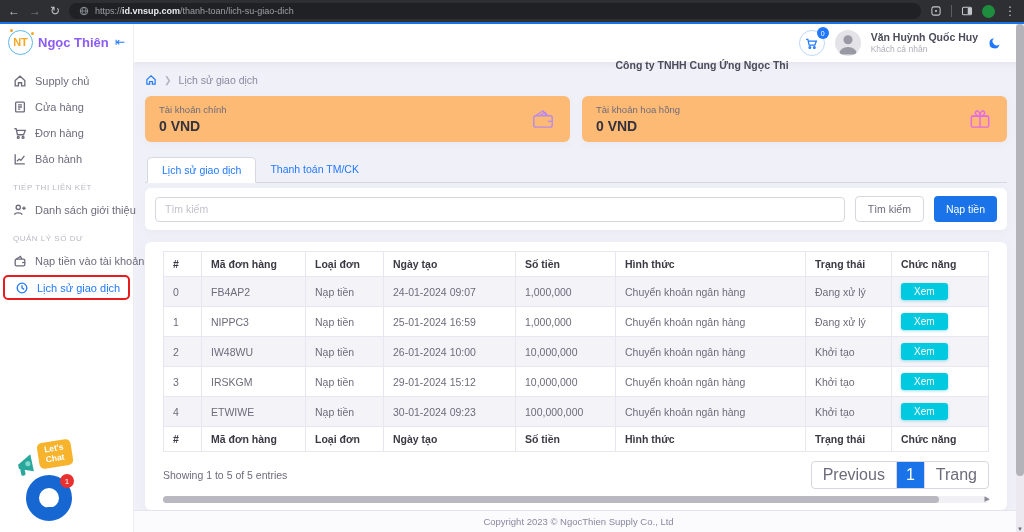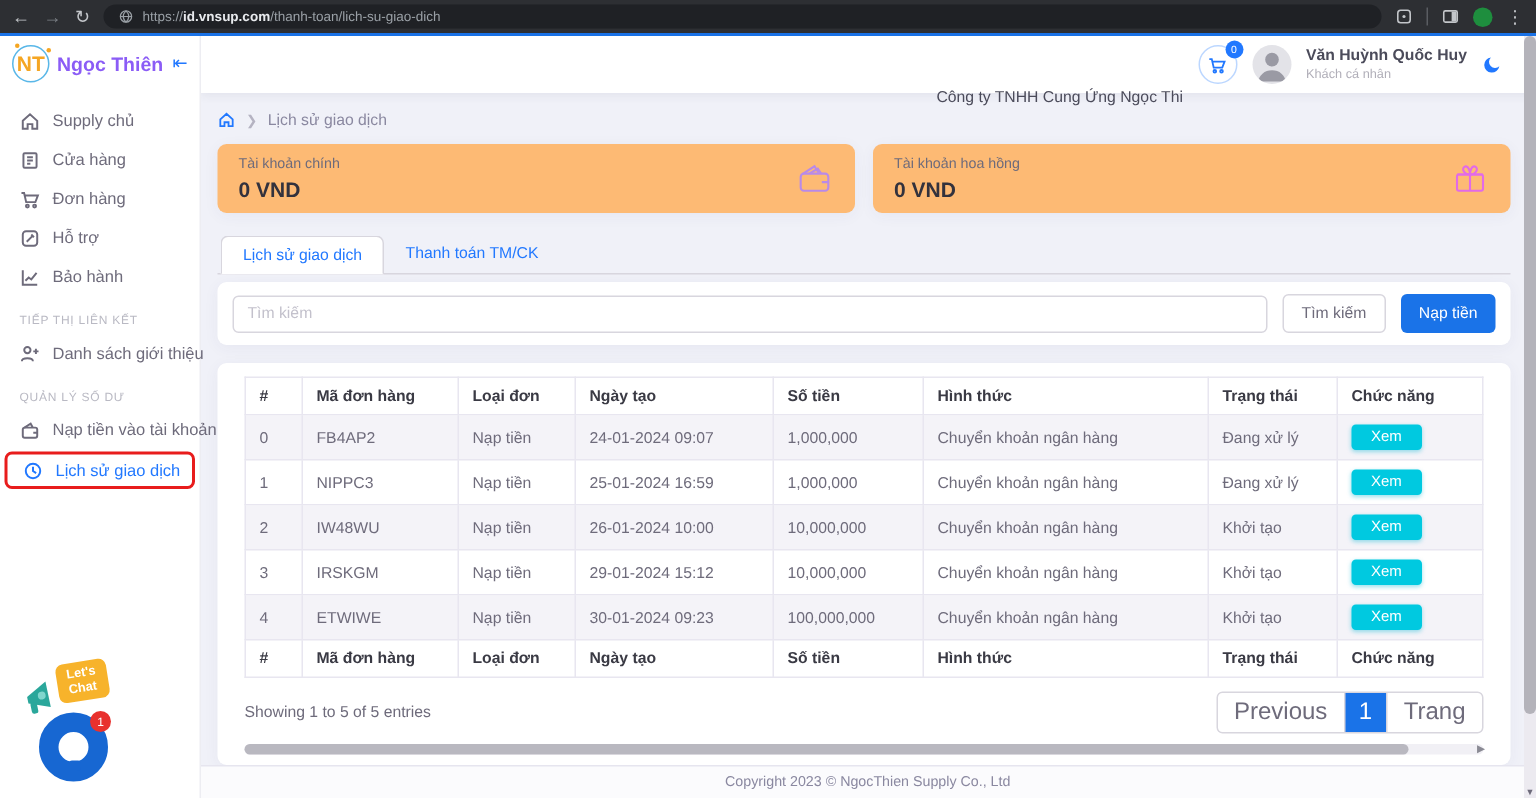--- a/index.html
+++ b/index.html
@@ -20,38 +20,38 @@
   .chrome-divider { width:1px; height:12px; background:#5a5d62; }
   .chrome-avatar { width:13px; height:13px; border-radius:50%; background:#1e8e3e; }
   .loadline { height:2px; background:#1a73e8; }
 
   
   .app { display:flex; height:508px; }
   .sidebar { width:133px; background:#fff; color:#6e6b7b; font-size:11px;
     flex:none; z-index:2; box-shadow:1px 0 0 #ededf2; }
   .logo-row { height:36px; display:flex; align-items:center; padding:0 8px; gap:5px; }
   .logo-circle { width:25px; height:25px; border-radius:50%; border:1.5px solid #59b7e8;
-    color:#f5a623; font-weight:bold; font-size:14px; display:flex; align-items:center;
+    color:#f5a623; font-weight:bold; font-size:11px; display:flex; align-items:center;
     justify-content:center; position:relative; flex:none; }
   .logo-circle i { position:absolute; width:3px; height:3px; border-radius:50%; background:#f5a623; }
   .logo-circle i.s1 { top:-2px; left:1px; } .logo-circle i.s2 { top:1px; right:-2px; }
   .brand-name { color:#8b5cf6; font-weight:bold; font-size:13px; flex:1; }
   .collapse-btn { color:#2178ff; font-size:12px; cursor:pointer; }
   .menu { padding-top:8px; }
   .menu-item { height:26px; display:flex; align-items:center; gap:8px; padding:0 13px;
     cursor:pointer; white-space:nowrap; }
   .menu-item svg { flex:none; }
   .menu-item.active { color:#2178ff; border:2px solid #e81c1c; border-radius:5px;
     margin:1px 3px; padding:0 10px; height:25px; }
   .section-label { font-size:8px; color:#b9b9c3; letter-spacing:.5px; padding:11px 13px 5px; }
 
   .main { flex:1; min-width:0; display:flex; flex-direction:column; background:#f0f1f8; }
   .topbar { height:38px; background:#fff; box-shadow:0 2px 6px rgba(60,60,90,.07);
     display:flex; align-items:center; justify-content:flex-end; padding:0 22px 0 14px; gap:10px; }
-  .company { font-size:10.5px; font-weight:normal; color:#4b4b5a;margin-top:44px; }
+  .company { font-size:10.5px; font-weight:bold; color:#4b4b5a;margin-top:44px; }
   .cart-wrap { position:relative; width:26px; height:26px; border:1px solid #bcd7ff;
     border-radius:50%; display:flex; align-items:center; justify-content:center;
     color:#2178ff; cursor:pointer; flex:none; }
   .cart-badge { position:absolute; top:-4px; right:-5px; background:#2178ff; color:#fff;
     font-size:7px; min-width:12px; height:12px; border-radius:50%; display:flex;
     align-items:center; justify-content:center; }
   .avatar { width:26px; height:26px; border-radius:50%; background:#e3e3e8; overflow:hidden;
     flex:none; cursor:pointer; }
   .user-meta { line-height:1.25; }
   .user-name { font-size:10.5px; font-weight:bold; color:#4b4b5a; }
@@ -195,27 +195,20 @@
           </svg>
         <span>Cửa hàng</span>
       </div>
       <div class="menu-item">
         <svg width="14" height="14" viewBox="0 0 16 16" fill="none" stroke="currentColor" stroke-width="1.5">
             <path d="M1.5 3 h2 l1.6 7 h7 L14 5 H4.5"></path>
             <circle cx="6" cy="13" r="1.1"></circle>
             <circle cx="11.5" cy="13" r="1.1"></circle>
           </svg>
         <span>Đơn hàng</span>
-      </div>
-      <div class="menu-item">
-        <svg width="14" height="14" viewBox="0 0 16 16" fill="none" stroke="currentColor" stroke-width="1.5">
-            <rect x="2.5" y="2.5" width="11" height="11" rx="2.5"></rect>
-            <path d="M5.5 10.5 L10 6 M9 5 l2 2"></path>
-          </svg>
-        <span>Hỗ trợ</span>
       </div>
       <div class="menu-item">
         <svg width="14" height="14" viewBox="0 0 16 16" fill="none" stroke="currentColor" stroke-width="1.5">
             <path d="M2.5 2.5 V13.5 H13.5"></path>
             <path d="M4.5 10.5 L7 8 L9 9.5 L13 4.5"></path>
           </svg>
         <span>Bảo hành</span>
       </div>
 
       <div class="section-label">TIẾP THỊ LIÊN KẾT</div>

